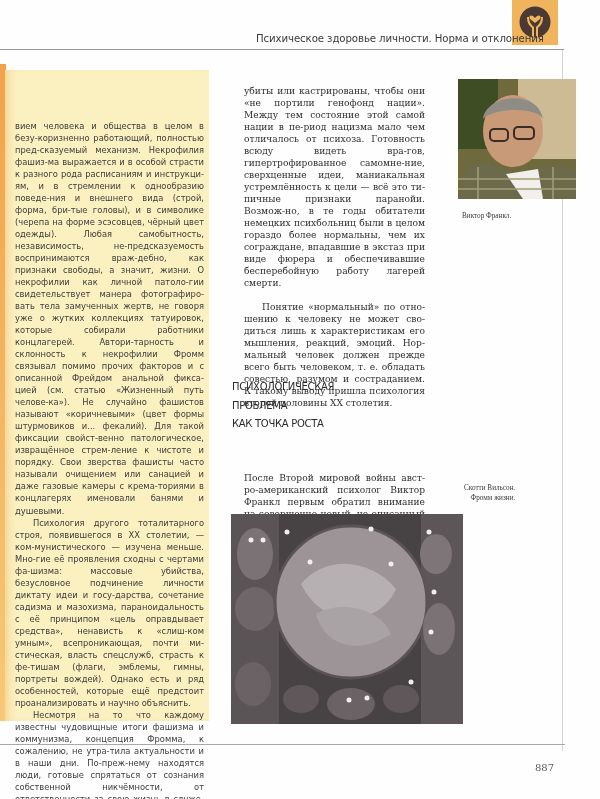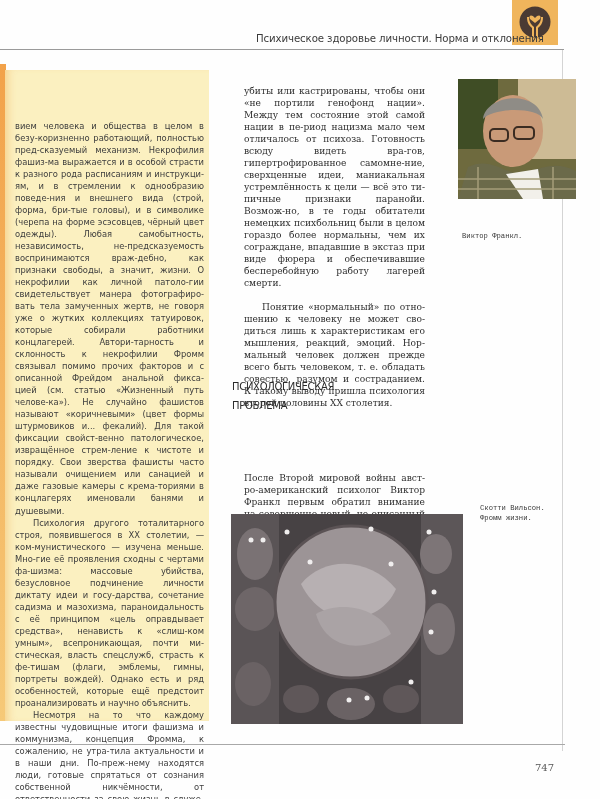--- a/index.html
+++ b/index.html
@@ -46,24 +46,24 @@
     left:232px; top:378px; width:210px;
     font-family:"DejaVu Sans", sans-serif; font-size:10px; line-height:18.5px;
     color:#2a2a2a; letter-spacing:-0.3px; font-weight:normal;
   }
   
   #photo {
     left:458px; top:79px; width:118px; height:120px; overflow:hidden;
     background:linear-gradient(160deg,#4d5a2e 0%,#7b7244 35%,#c9b28c 70%,#d9c7a3 100%);
   }
   #photo-caption, #painting-caption {
-    font-family:Liberation Mono, monospace; font-size:7.2px; line-height:10px; color:#3a3a3a;margin-top:20px;
+    font-family:Liberation Serif, serif; font-size:7.2px; line-height:10px; color:#3a3a3a;
   }
   #photo-caption { left:462px; top:211px; }
-  #painting-caption { left:480px; top:483px; }
+  #painting-caption { left:464px; top:483px;text-align:right; }
   #right-rule { left:562px; top:50px; width:1px; height:701px; background:#d4d4d4; }
   
   #painting {
     left:231px; top:514px; width:232px; height:210px; overflow:hidden;
     background:#4b4648;
   }
   #bottom-rule { left:0; top:744px; width:565px; height:1px; background:#a8a8a8; }
   #page-number {
     left:535px; top:762px; font-family:"DejaVu Serif", serif; font-size:10px; color:#555;
   }
@@ -94,20 +94,21 @@
 </div>
 
 <div class="mid-text" id="mid-top">
   <p>убиты или кастрированы, чтобы они «не портили генофонд нации». Между тем состояние этой самой нации в пе-риод нацизма мало чем отличалось от психоза. Готовность всюду видеть вра-гов, гипертрофированное самомне-ние, сверхценные идеи, маниакальная устремлённость к цели — всё это ти-пичные признаки паранойи. Возмож-но, в те годы обитатели немецких психбольниц были в целом гораздо более нормальны, чем их сограждане, впадавшие в экстаз при виде фюрера и обеспечивавшие бесперебойную работу лагерей смерти.</p>
   <p class="indent">Понятие «нормальный» по отно-шению к человеку не может сво-диться лишь к характеристикам его мышления, реакций, эмоций. Нор-мальный человек должен прежде всего быть человеком, т. е. обладать совестью, разумом и состраданием. К такому выводу пришла психология второй половины XX столетия.</p>
 </div>
 
 <div class="abs" id="section-heading">
   <div>ПСИХОЛОГИЧЕСКАЯ</div>
   <div>ПРОБЛЕМА</div>
+  <div>КАК ТОЧКА РОСТА</div>
 </div>
 
 <div class="mid-text" id="mid-bottom">
   <p><span>После Второй мировой войны авст-ро-американский психолог Виктор Франкл первым обратил внимание на совершенно новый, не описанный ранее вид неврозов — </span><em>ноогенные</em><span> (от</span></p>
 </div>
 
 <div class="abs" id="photo">
   <svg width="118" height="120" viewBox="0 0 118 120">
     <rect x="0" y="0" width="118" height="120" fill="#6e6a3e"></rect>
     <rect x="60" y="0" width="58" height="80" fill="#cdbb95"></rect>
@@ -155,13 +156,13 @@
         <circle cx="200" cy="118" r="2.5"></circle>
       <circle cx="180" cy="168" r="2.5"></circle>
         <circle cx="118" cy="186" r="2.5"></circle>
       <circle cx="136" cy="184" r="2.5"></circle>
         <circle cx="140" cy="15" r="2.5"></circle>
     </g>
   </svg>
 </div>
 
 <div class="abs" id="bottom-rule"></div>
-<div class="abs" id="page-number">747</div>
+<div class="abs" id="page-number">887</div>
 
 </body></html>

